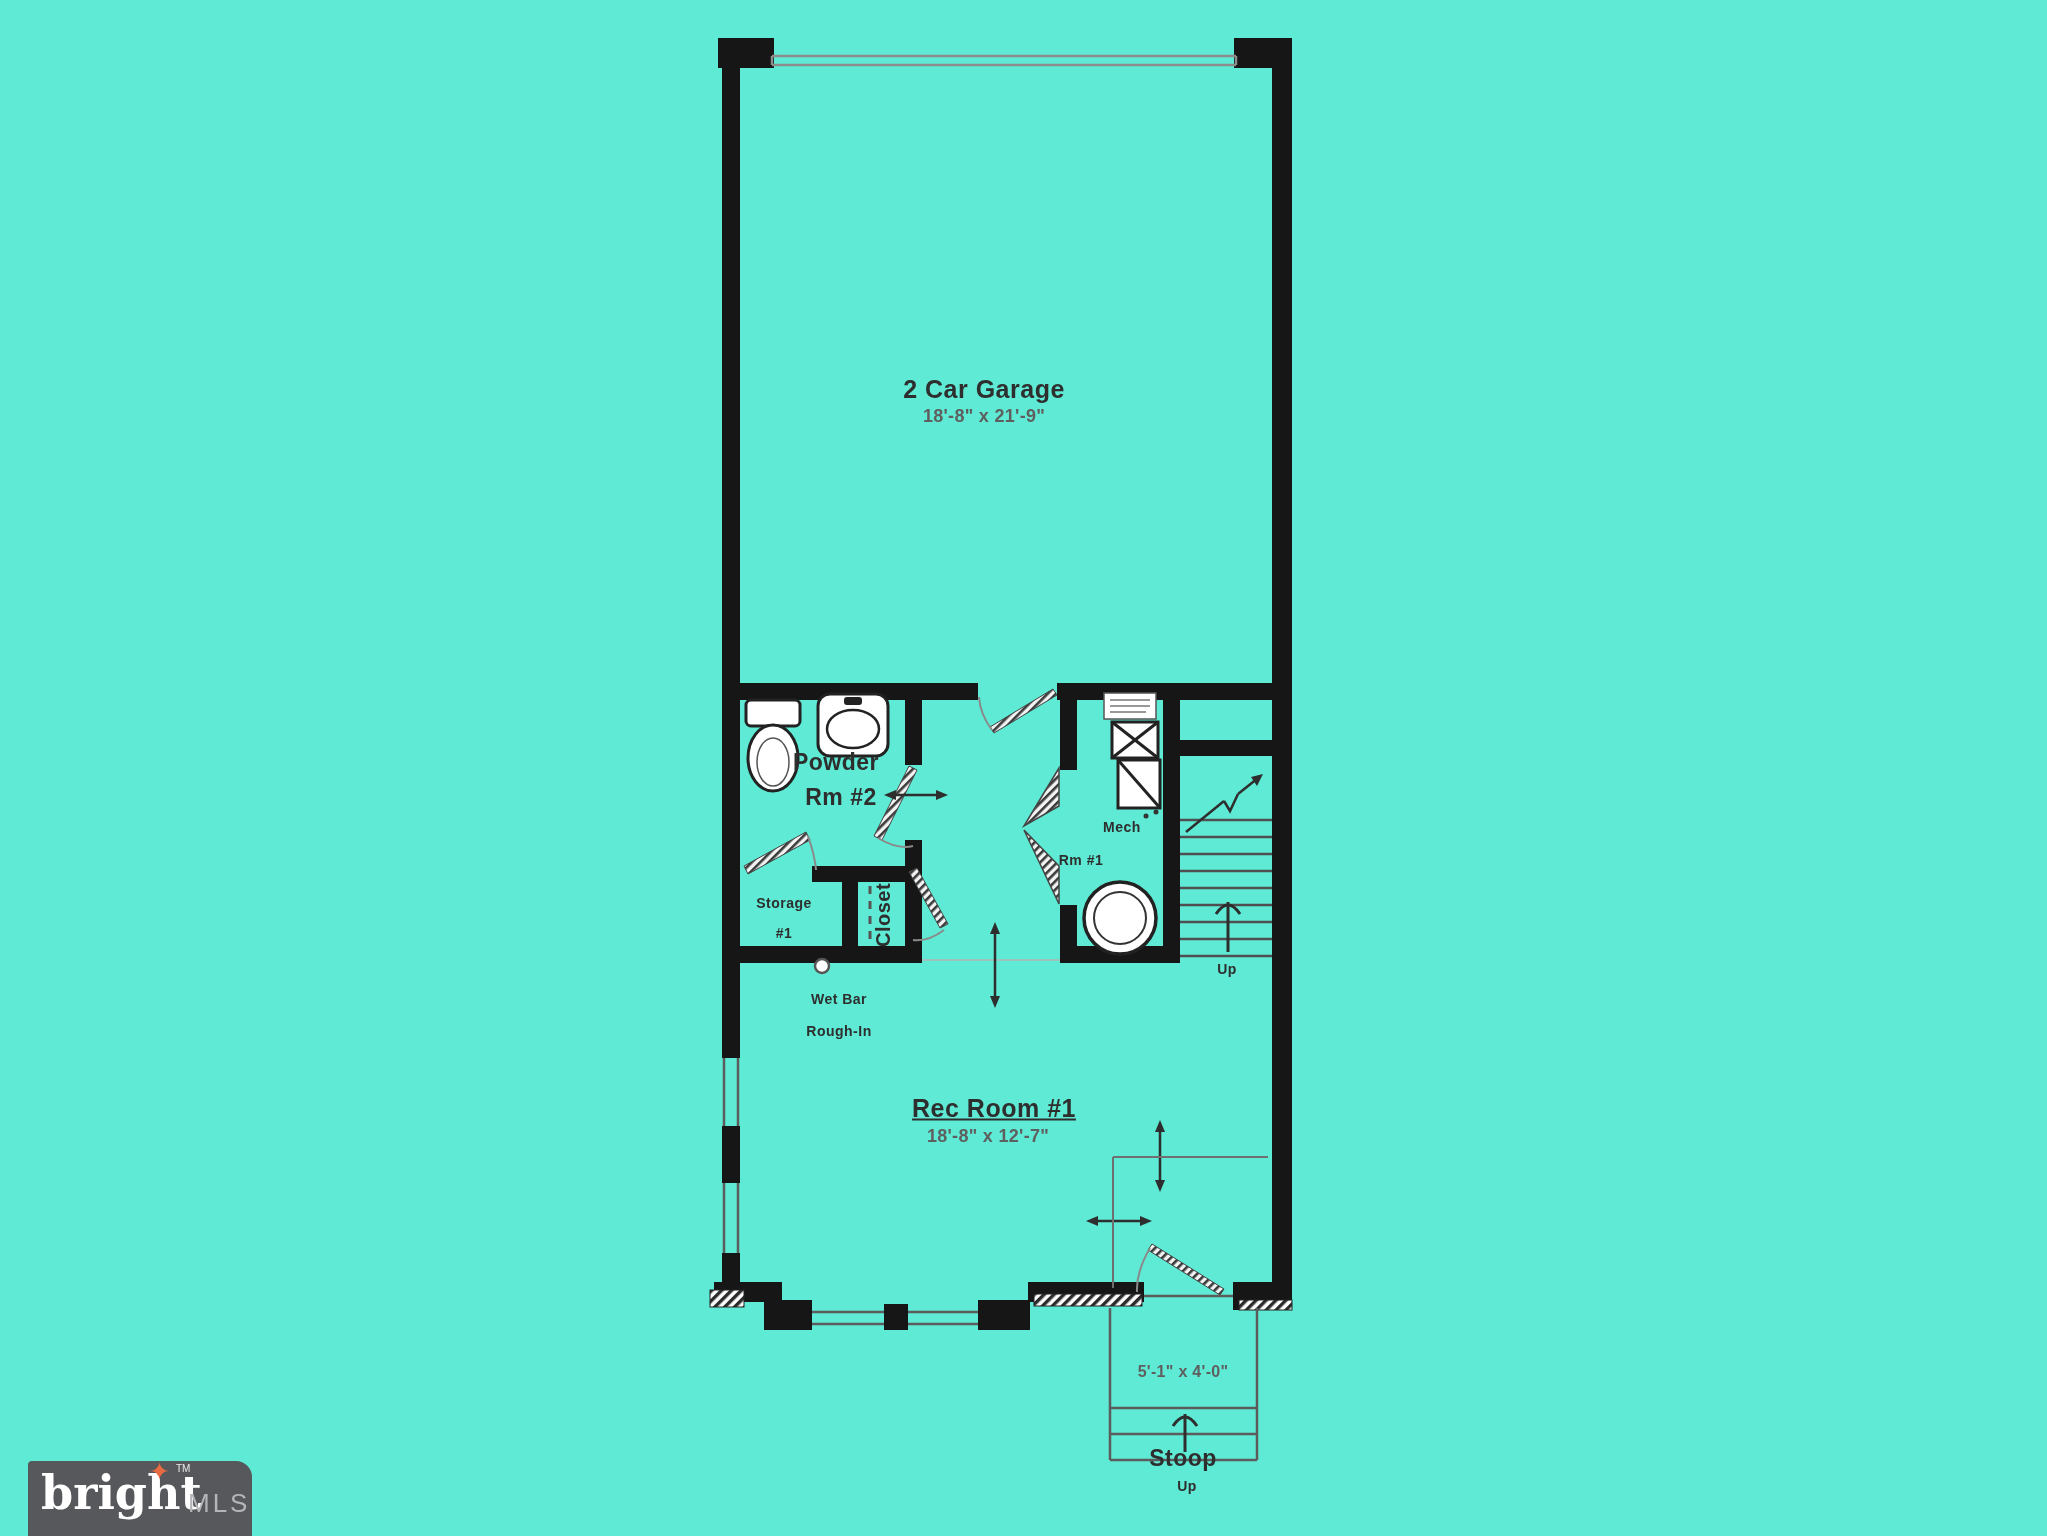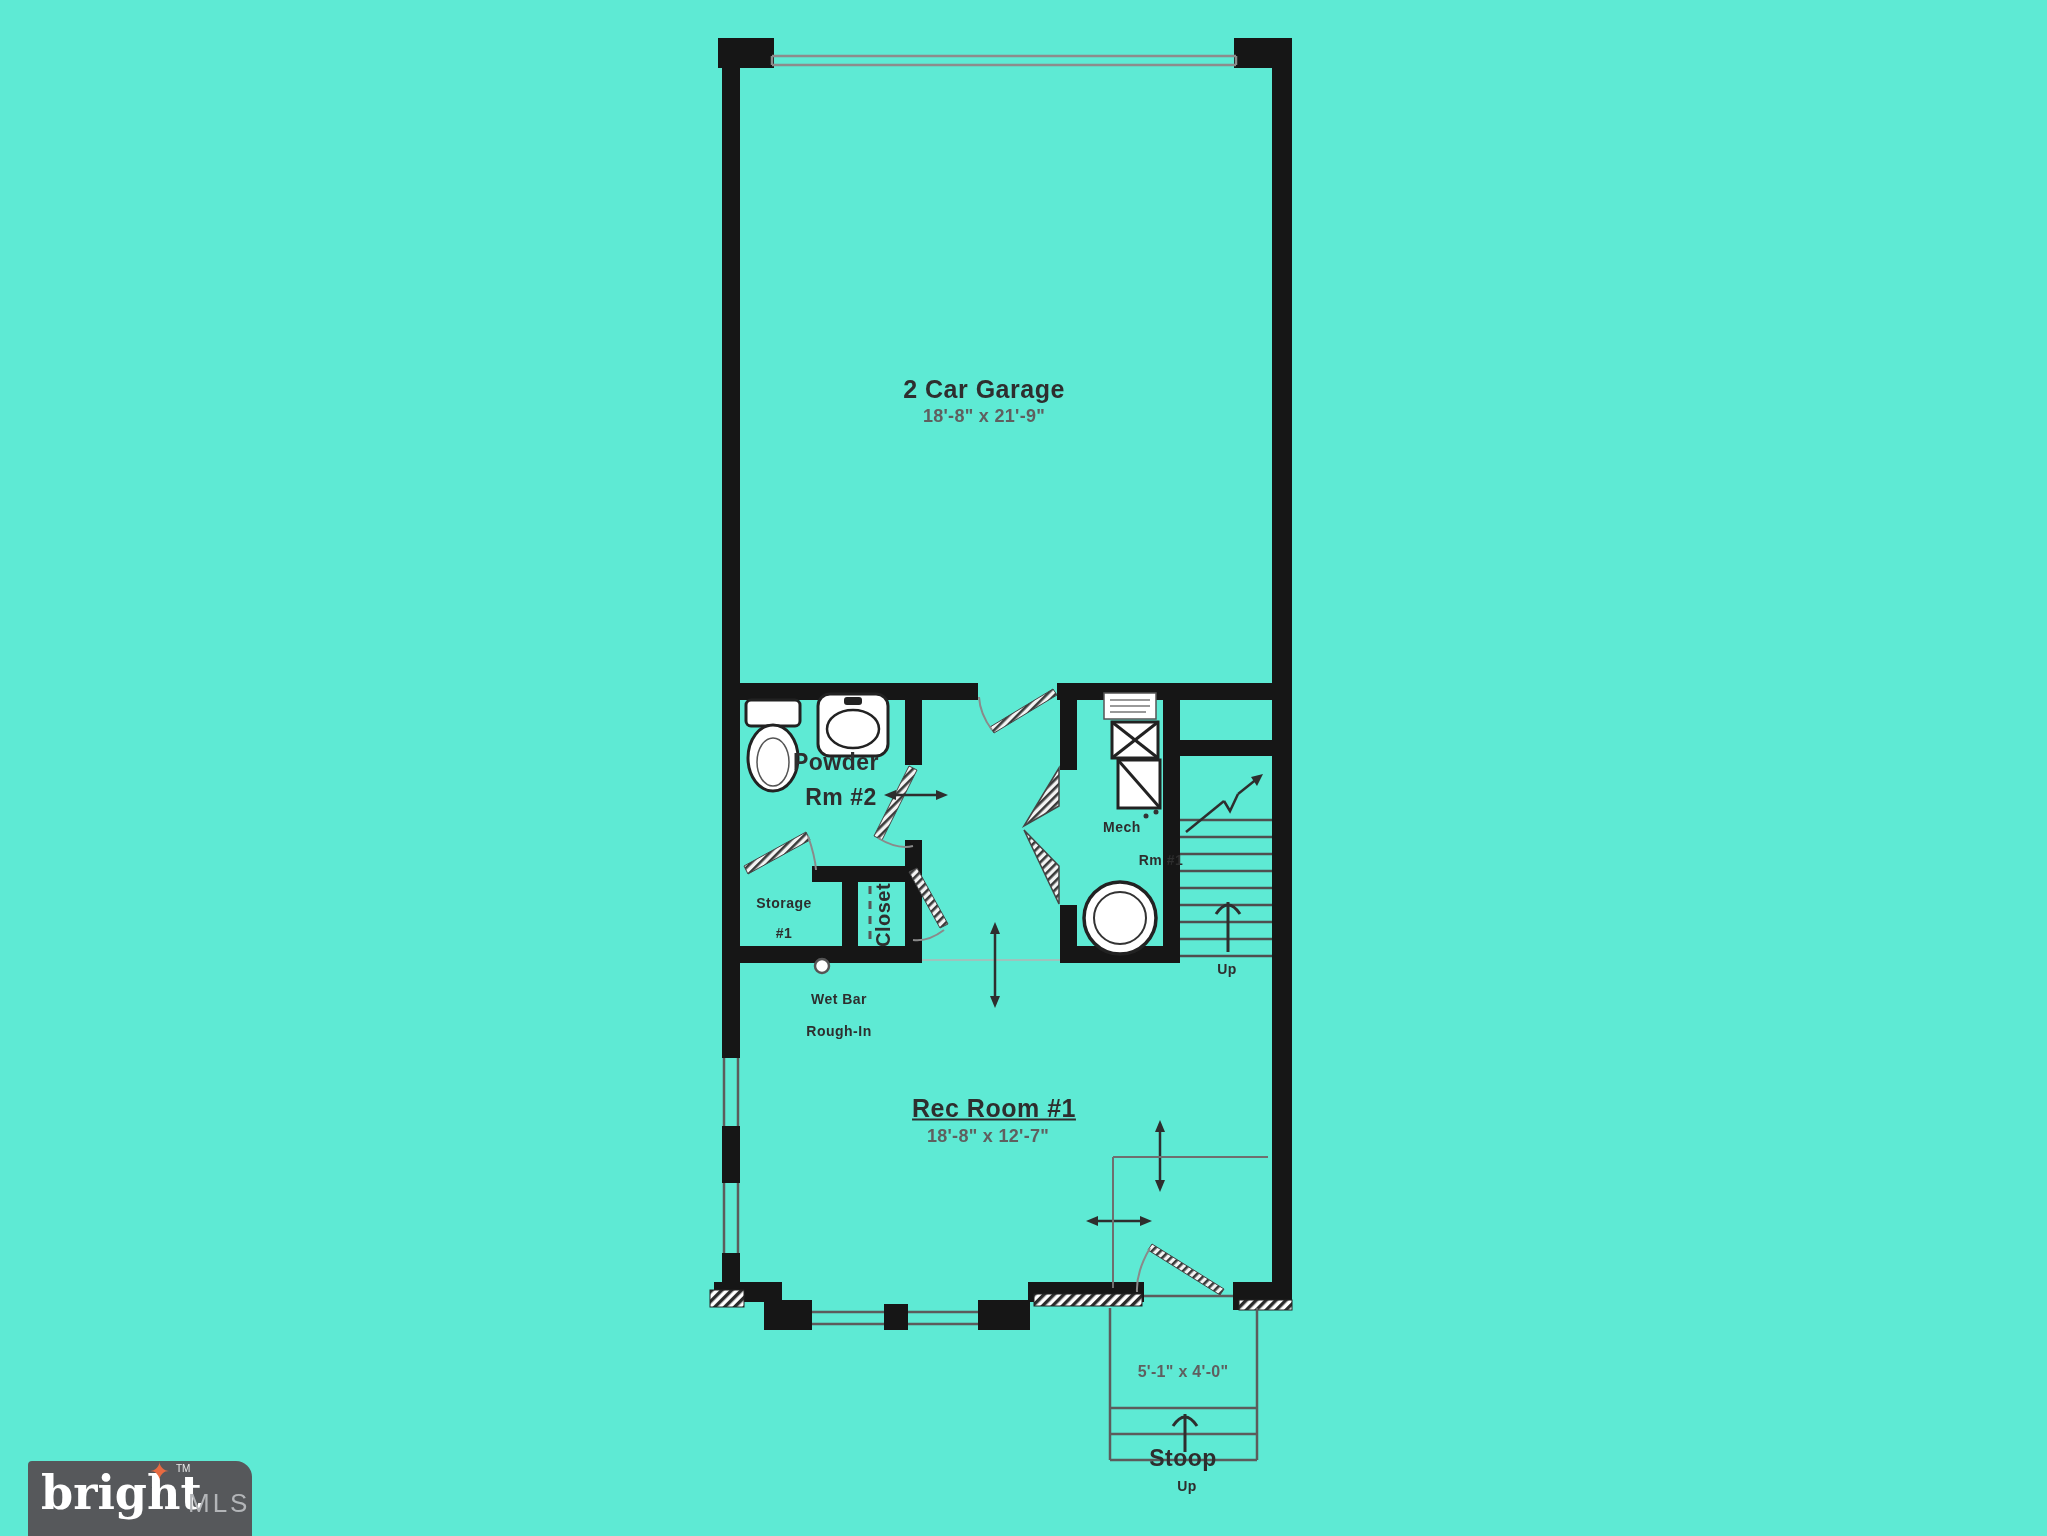--- a/index.html
+++ b/index.html
@@ -229,21 +229,21 @@
 
 <div class="lbl med" style="left:836px;top:762px;">Powder</div>
 <div class="lbl med" style="left:841px;top:797px;text-align:right;">Rm #2</div>
 
 <div class="lbl sm" style="left:784px;top:903px;">Storage</div>
 <div class="lbl sm" style="left:784px;top:933px;">#1</div>
 
 <div class="lbl rot" style="left:883px;top:915px;">Closet</div>
 
 <div class="lbl sm" style="left:1122px;top:827px;">Mech</div>
-<div class="lbl sm" style="left:1161px;top:860px;text-align:right;">Rm #1</div>
+<div class="lbl sm" style="left:1081px;top:860px;text-align:right;">Rm #1</div>
 
 <div class="lbl sm" style="left:1227px;top:969px;">Up</div>
 
 <div class="lbl sm" style="left:839px;top:999px;">Wet Bar</div>
 <div class="lbl sm" style="left:839px;top:1031px;">Rough-In</div>
 
 <div class="lbl big" style="left:994px;top:1108px;text-decoration:underline;">Rec Room #1</div>
 <div class="lbl dims" style="left:988px;top:1136px;">18'-8" x 12'-7"</div>
 
 <div class="lbl med" style="left:1183px;top:1410px;margin-top:48px;">Stoop</div>

